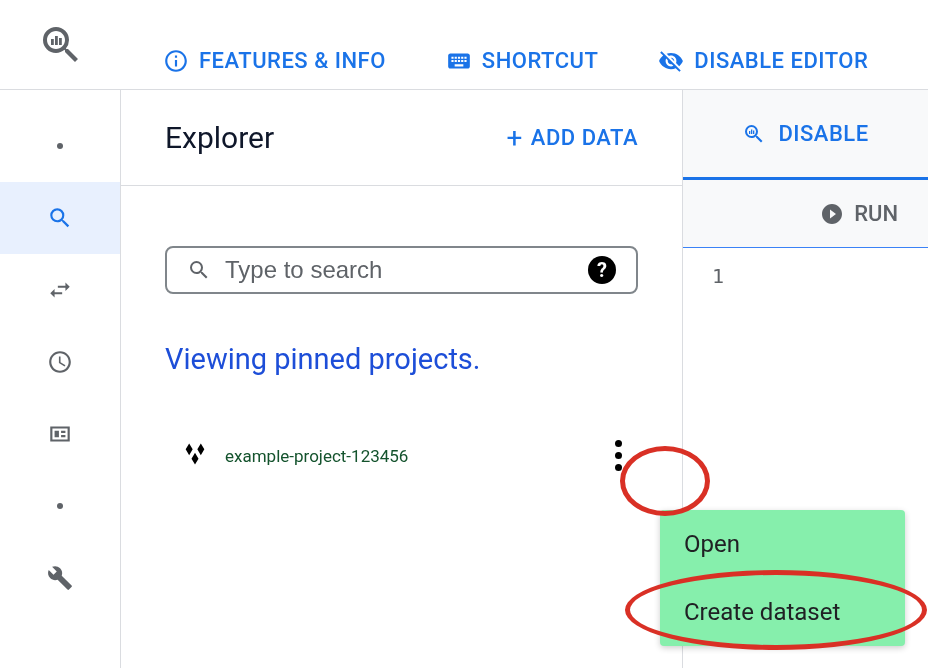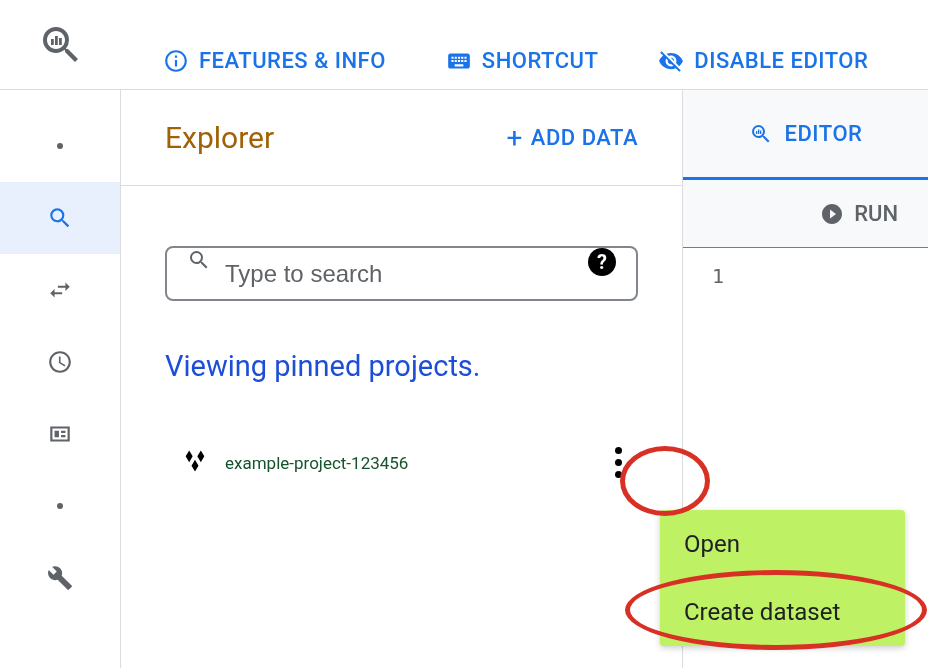--- a/index.html
+++ b/index.html
@@ -89,21 +89,21 @@
       height: 96px;
       display: flex;
       align-items: center;
       justify-content: space-between;
       padding: 0 44px;
       border-bottom: 1px solid #dadce0;
     }
     .explorer-title {
       font-size: 30px;
       font-weight: 400;
-      color: #a16207;
+      color: #0f172a;
     }
     .add-data {
       display: flex;
       align-items: center;
       gap: 8px;
       color: #1a73e8;
       font-weight: 500;
       font-size: 22px;
       letter-spacing: 0.5px;
       cursor: pointer;
@@ -112,23 +112,24 @@
       font-size: 28px;
       font-weight: 400;
       line-height: 1;
     }
     
     .search-wrap {
       padding: 60px 44px 0 44px;
     }
     .search-input {
       display: flex;
+      align-items: center;
       border: 2px solid #80868b;
       border-radius: 8px;
-      height: 55px;
+      height: 48px;
       padding: 0 20px;
       gap: 14px;
     }
     .search-input input {
       flex: 1;
       border: none;
       outline: none;
       font-size: 24px;
       color: #5f6368;
       background: transparent;
@@ -180,21 +181,21 @@
       border-radius: 50%;
       background: #000;
     }
     
     
     .context-menu {
       position: absolute;
       top: 510px;
       left: 660px;
       width: 245px;
-      background: #bef264;
+      background: #86efac;
       box-shadow: 0 2px 6px rgba(0,0,0,0.2);
       border-radius: 4px;
       z-index: 10;
     }
     .menu-item {
       padding: 20px 24px;
       font-size: 24px;
       color: #202124;
       cursor: pointer;
     }
@@ -368,21 +369,21 @@
   </div>
 
   <div class="editor">
     <div class="editor-tab-row">
       <svg width="24" height="24" viewBox="0 0 24 24" fill="#1a73e8">
         <path d="M15.5 14h-.79l-.28-.27A6.471 6.471 0 0016 9.5 6.5 6.5 0 109.5 16c1.61 0 3.09-.59 4.23-1.57l.27.28v.79l5 4.99L20.49 19l-4.99-5zm-6 0C7.01 14 5 11.99 5 9.5S7.01 5 9.5 5 14 7.01 14 9.5 11.99 14 9.5 14z"></path>
         <rect x="7" y="9" width="1.3" height="3"></rect>
           <rect x="9" y="7.5" width="1.3" height="4.5"></rect>
           <rect x="11" y="8.5" width="1.3" height="3.5"></rect>
       </svg>
-      <span>EDITOR</span>
+      <span>DISABLE</span>
     </div>
     <div class="run-row">
       <svg width="24" height="24" viewBox="0 0 24 24" fill="#5f6368">
           <path d="M12 2C6.48 2 2 6.48 2 12s4.48 10 10 10 10-4.48 10-10S17.52 2 12 2zm-2 14.5v-9l6 4.5-6 4.5z"></path>
         </svg>
       <span>RUN</span>
     </div>
     <div class="code-area">
       <div class="gutter">1</div>
     </div>

